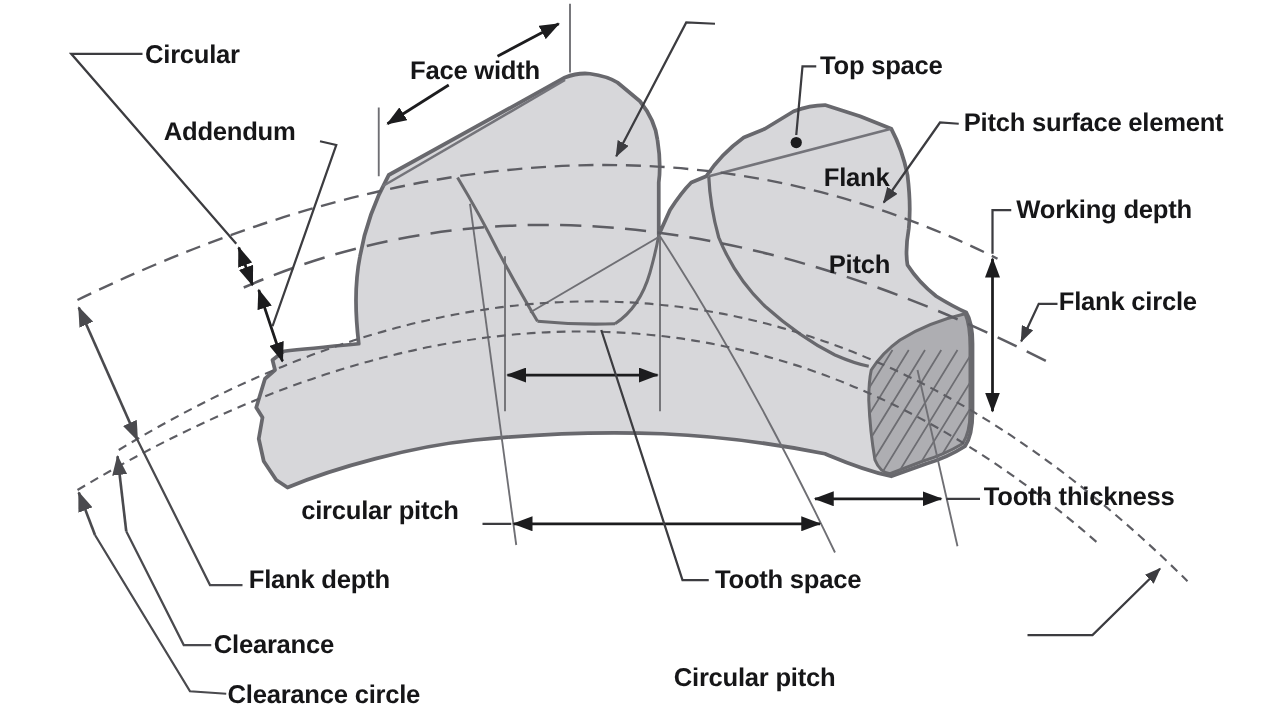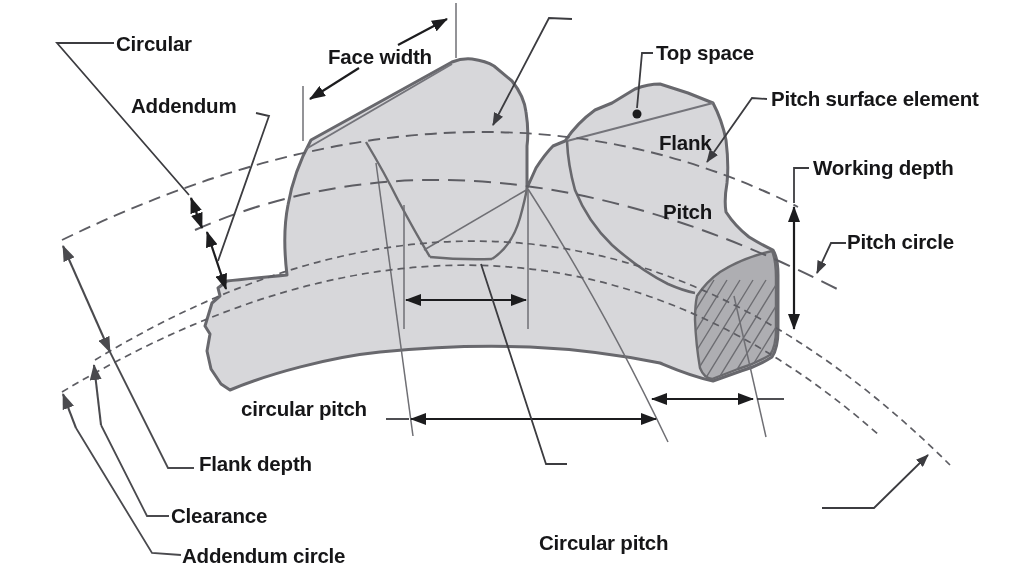--- a/index.html
+++ b/index.html
@@ -125,20 +125,22 @@
 </svg>
 
 <div class="lbl" style="left:116px;top:33px">Circular</div>
 <div class="lbl" style="left:131px;top:95px">Addendum</div>
 <div class="lbl" style="left:328px;top:46px">Face width</div>
 <div class="lbl" style="left:656px;top:42px">Top space</div>
 <div class="lbl" style="left:771px;top:88px">Pitch surface element</div>
 <div class="lbl" style="left:659px;top:132px">Flank</div>
 <div class="lbl" style="left:813px;top:157px">Working depth</div>
 <div class="lbl" style="left:663px;top:201px">Pitch</div>
-<div class="lbl" style="left:847px;top:231px">Pitch circle</div>
+<div class="lbl" style="left:847px;top:231px">Flank circle</div>
+<div class="lbl" style="left:787px;top:387px">Tooth thickness</div>
 <div class="lbl" style="left:241px;top:398px">circular pitch</div>
+<div class="lbl" style="left:572px;top:453px">Tooth space</div>
 <div class="lbl" style="left:199px;top:453px">Flank depth</div>
 <div class="lbl" style="left:171px;top:505px">Clearance</div>
 <div class="lbl" style="left:539px;top:532px">Circular pitch</div>
-<div class="lbl" style="left:182px;top:545px">Addendum circle</div>
+<div class="lbl" style="left:182px;top:545px">Clearance circle</div>
 
 </div>
 
 </body></html>

